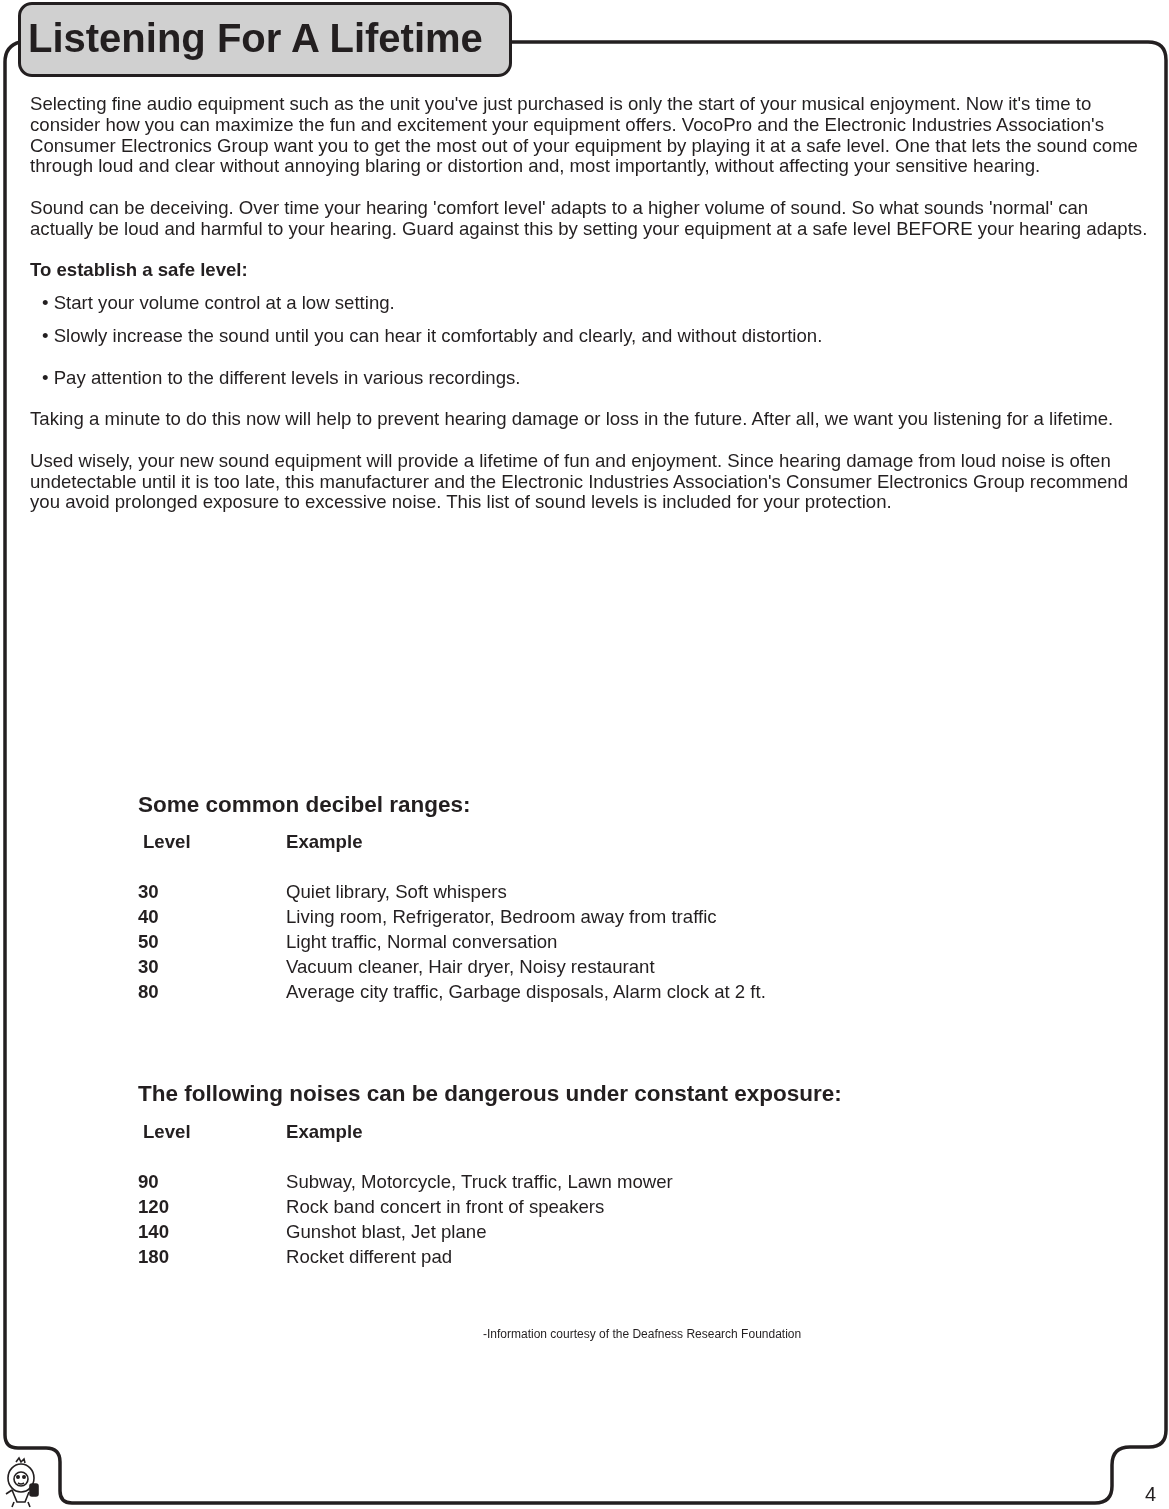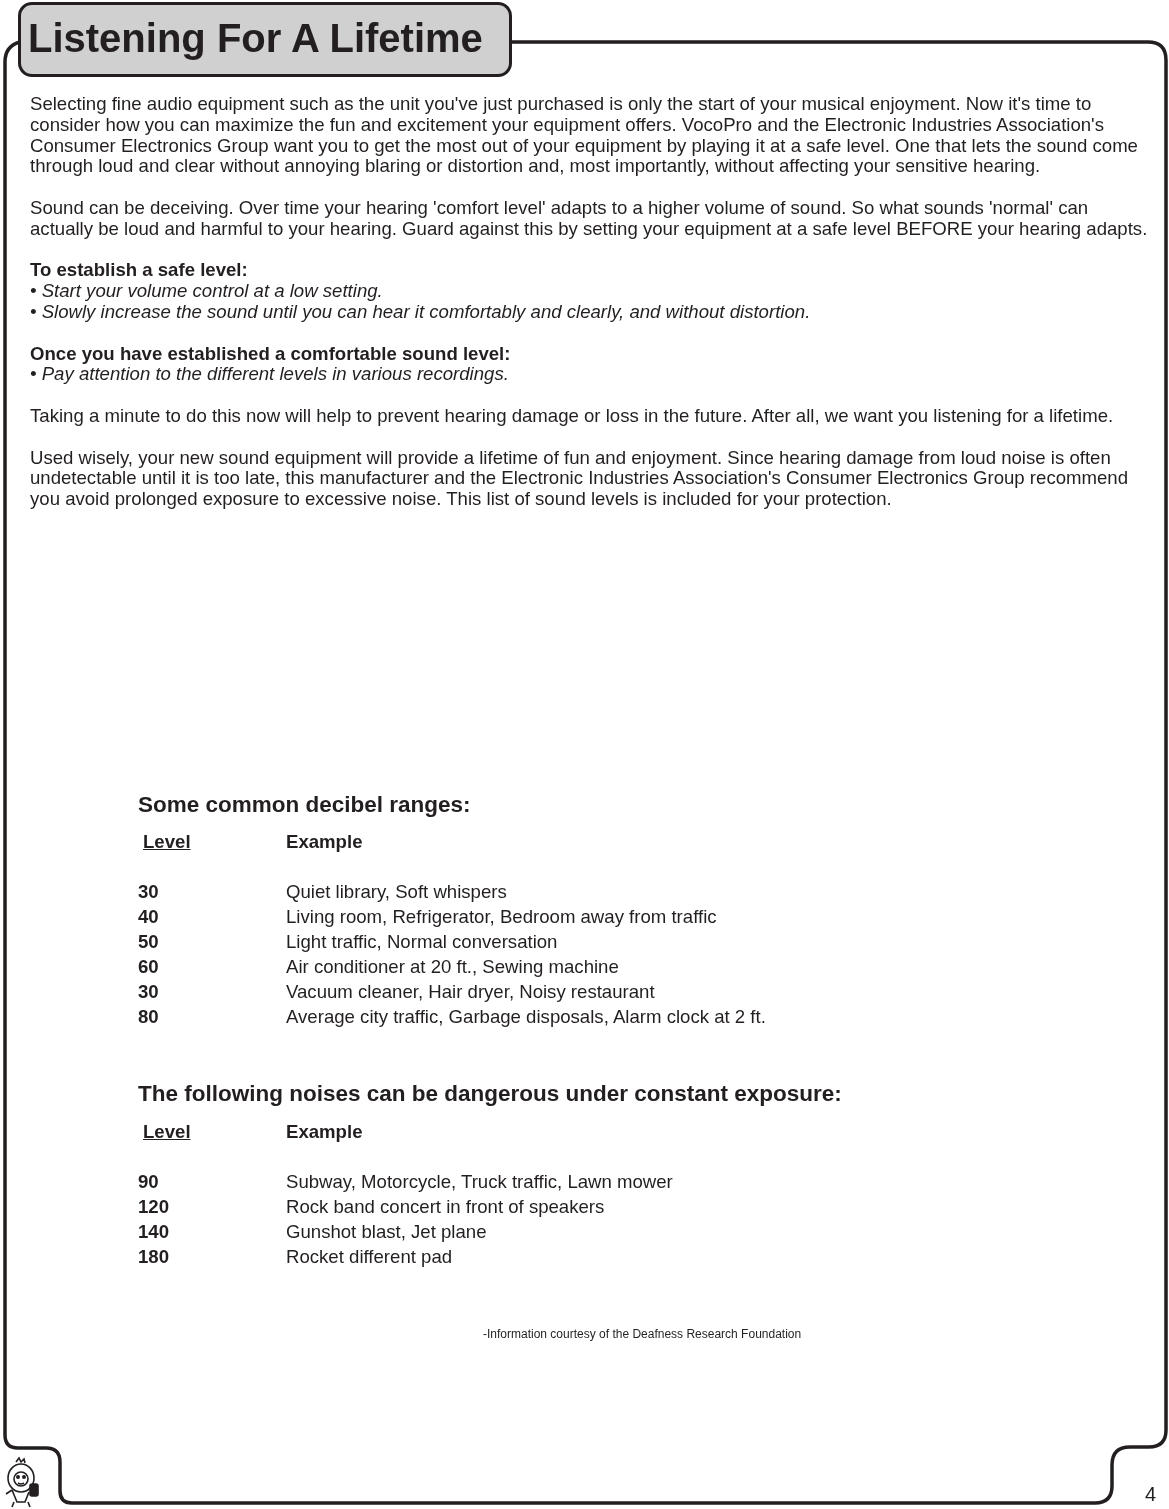--- a/index.html
+++ b/index.html
@@ -6,29 +6,29 @@
   body { width:1169px; height:1509px; position:relative; overflow:hidden;
          font-family:"Liberation Sans", sans-serif; color:#231f20; }
   #frame { position:absolute; left:0; top:0; width:1169px; height:1509px; pointer-events:none; }
   .title-box { position:absolute; left:18px; top:2px; width:494px; height:75px;
                background:#d0d0d0; border:3px solid #231f20; border-radius:14px; box-sizing:border-box; }
   .title { position:absolute; left:28px; top:14px; font-size:40px; font-weight:bold; margin:0; line-height:48px; letter-spacing:0; }
   .body-text { position:absolute; left:30px; top:94px; width:1125px; font-size:18.6px; line-height:20.8px; }
   .body-text p { margin:0 0 20.8px 0; }
   .body-text .heading { font-weight:bold; }
   .body-text ul { list-style:none; margin:0 0 20.8px 0; padding:0; }
-  .body-text li { margin:0; padding-left:12px; text-indent:-12px;font-style:italic; }
+  .body-text li { margin:12px; padding-left:12px; text-indent:-12px; }
   .body-text li::before { content:"• "; }
   .sec-title { position:absolute; left:138px; font-size:22.5px; font-weight:bold; margin:0; }
   .tbl { position:absolute; left:138px; font-size:18.6px; }
   .row { display:flex; height:25px; line-height:25px; }
   .row .lvl { width:148px; font-weight:bold; }
   .row .lvl span { display:inline-block; width:60px; text-align:left; }
   .hdr { font-weight:bold; margin-bottom:25px; }
-  .hdr .lvl span { width:auto; padding-left:5px; text-align:center;text-decoration:underline; }
+  .hdr .lvl span { width:auto; padding-left:5px; text-align:center; }
   .credit { position:absolute; left:483px; top:1327px; font-size:12px;text-align:right; }
   .page-num { position:absolute; left:1145px; top:1483px; font-size:20px; }
   .mascot { position:absolute; left:2px; top:1456px; width:42px; height:52px; }
 </style>
 </head>
 <body>
 
 <svg id="frame" viewBox="0 0 1169 1509" xmlns="http://www.w3.org/2000/svg">
   <path d="M 512 42 L 1148 42 Q 1166 42 1166 60 L 1166 1430 Q 1166 1447 1149 1447 L 1130 1447 Q 1112 1447 1112 1465 L 1112 1486 Q 1112 1503 1095 1503 L 72 1503 Q 60 1503 60 1491 L 60 1462 Q 60 1448 46 1448 L 18 1448 Q 5 1448 5 1435 L 5 62 Q 5 46 20 42 L 20 42" fill="none" stroke="#231f20" stroke-width="3.5"></path>
 </svg>
@@ -37,21 +37,20 @@
 <h1 class="title">Listening For A Lifetime</h1>
 
 <div class="body-text">
   <p>Selecting fine audio equipment such as the unit you've just purchased is only the start of your musical enjoyment. Now it's time to consider how you can maximize the fun and excitement your equipment offers. VocoPro and the Electronic Industries Association's Consumer Electronics Group want you to get the most out of your equipment by playing it at a safe level. One that lets the sound come through loud and clear without annoying blaring or distortion and, most importantly, without affecting your sensitive hearing.</p>
   <p>Sound can be deceiving. Over time your hearing 'comfort level' adapts to a higher volume of sound. So what sounds 'normal' can actually be loud and harmful to your hearing. Guard against this by setting your equipment at a safe level BEFORE your hearing adapts.</p>
   <div class="heading">To establish a safe level:</div>
   <ul>
     <li>Start your volume control at a low setting.</li>
     <li style="width:785px;">Slowly increase the sound until you can hear it comfortably and clearly, and without distortion.</li>
   </ul>
-  <div class="heading">Once you have established a comfortable sound level:</div>
   <ul>
     <li>Pay attention to the different levels in various recordings.</li>
   </ul>
   <p>Taking a minute to do this now will help to prevent hearing damage or loss in the future. After all, we want you listening for a lifetime.</p>
   <p>Used wisely, your new sound equipment will provide a lifetime of fun and enjoyment. Since hearing damage from loud noise is often undetectable until it is too late, this manufacturer and the Electronic Industries Association's Consumer Electronics Group recommend you avoid prolonged exposure to excessive noise. This list of sound levels is included for your protection.</p>
 </div>
 
 <h2 class="sec-title" style="top:792px;">Some common decibel ranges:</h2>
 <div class="tbl" style="top:829px;">
   <div class="row hdr">
@@ -62,24 +61,20 @@
       <div class="lvl"><span>30</span></div>
       <div>Quiet library, Soft whispers</div>
     </div>
   <div class="row">
       <div class="lvl"><span>40</span></div>
       <div>Living room, Refrigerator, Bedroom away from traffic</div>
     </div>
   <div class="row">
       <div class="lvl"><span>50</span></div>
       <div>Light traffic, Normal conversation</div>
-    </div>
-  <div class="row">
-      <div class="lvl"><span>60</span></div>
-      <div>Air conditioner at 20 ft., Sewing machine</div>
     </div>
   <div class="row">
       <div class="lvl"><span>30</span></div>
       <div>Vacuum cleaner, Hair dryer, Noisy restaurant</div>
     </div>
   <div class="row">
       <div class="lvl"><span>80</span></div>
       <div>Average city traffic, Garbage disposals, Alarm clock at 2 ft.</div>
     </div>
 </div>

